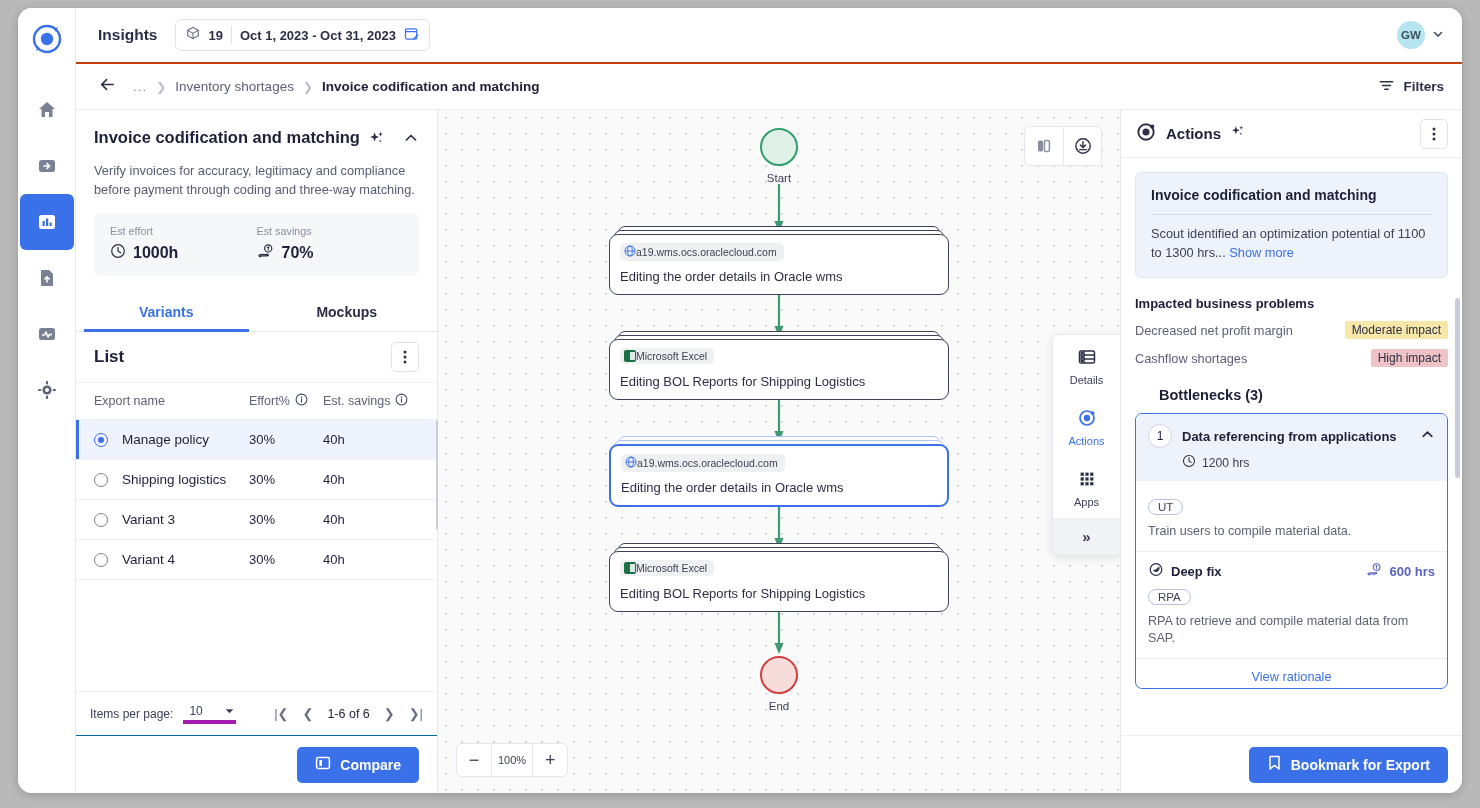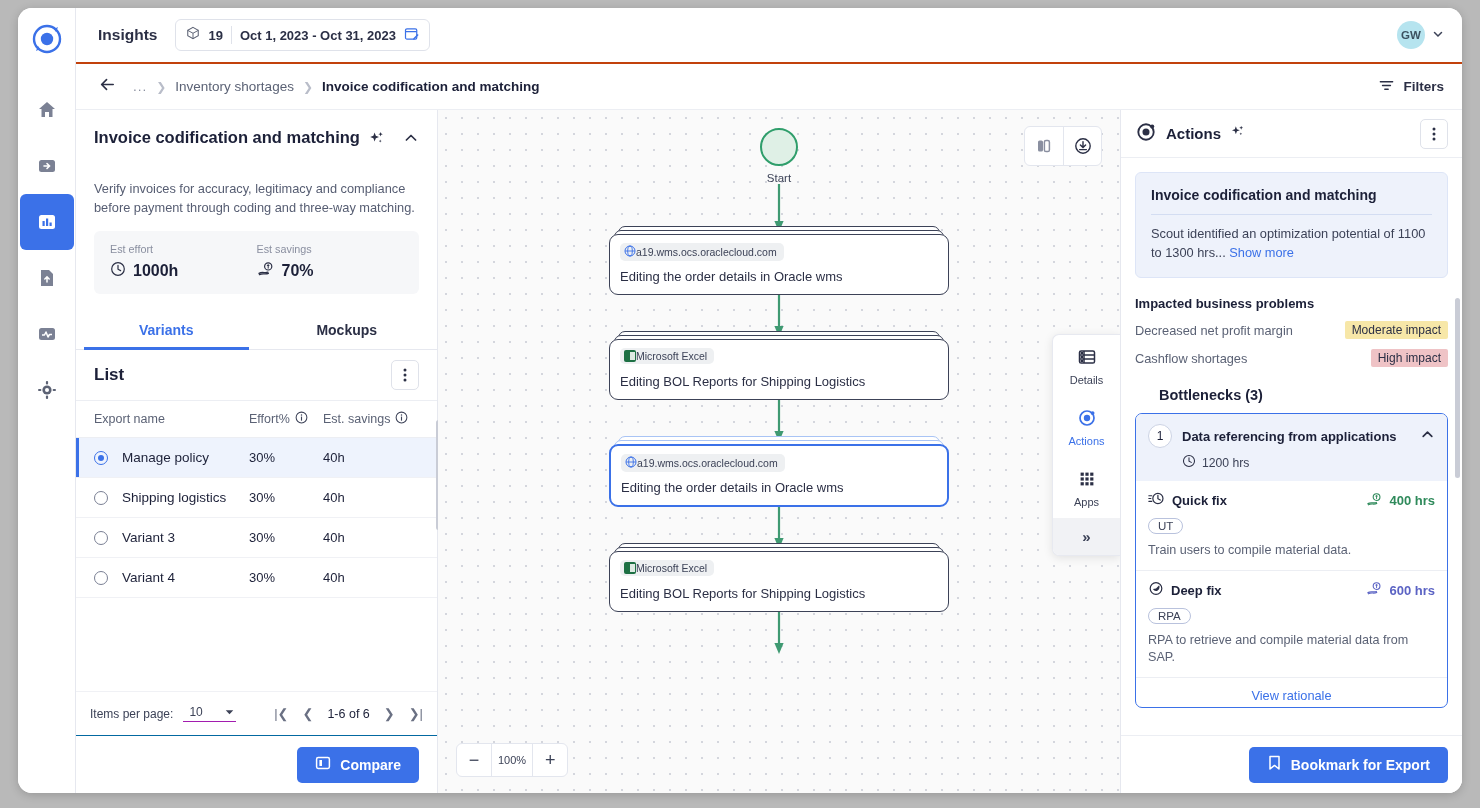--- a/index.html
+++ b/index.html
@@ -74,21 +74,21 @@
 
   
   .lpanel {
     width: 362px; flex: 0 0 362px; background:#fff; border-right:1px solid #e6e8ef;
     display:flex; flex-direction:column; min-height:0; position:relative;
   }
   .lp-head { padding: 18px 18px 0 18px; }
   .lp-title-row { display:flex; align-items:flex-start; gap:8px; }
   .lp-title { font-size: 16.5px; font-weight:700; color:#1c2038; line-height:1.2; }
   .lp-collapse { margin-left:auto; cursor:pointer; padding-top:2px; }
-  .lp-desc { margin-top: 28px; font-size: 12.8px; color:#565d72; line-height:1.45; }
+  .lp-desc { margin-top: 10px; font-size: 12.8px; color:#565d72; line-height:1.45; }
   .stats {
     margin-top: 14px; background:#f6f7f9; border-radius:6px;
     display:flex; padding: 12px 16px 13px 16px;
   }
   .stat { flex: 1; }
   .stat-label { font-size: 10.8px; color:#8a8fa0; }
   .stat-val { margin-top:6px; display:flex; align-items:center; gap:7px; font-size:16px; font-weight:700; color:#1c2038; }
 
   .tabs { display:flex; margin-top: 18px; border-bottom: 1px solid #e6e8ef; }
   .tab {
@@ -133,21 +133,21 @@
   .vsav { width:96px; color:#1c2038; }
 
   .lp-spacer { flex:1; }
   .paginator {
     display:flex; align-items:center; padding: 0 14px; height: 44px;
     font-size:12px; color:#3c4257; border-top:1px solid #f0f1f5;
   }
   .ipp-label { color:#3c4257; }
   .ipp-select {
     margin-left:10px; display:flex; align-items:center; gap:22px;
-    border-bottom:1px solid #a21caf; padding: 0 2px 2px 6px; cursor:pointer;
+    border-bottom:4px solid #a21caf; padding: 0 2px 2px 6px; cursor:pointer;
   }
   .pg-nav { margin-left:auto; display:flex; align-items:center; gap:14px; color:#6a7083; }
   .pg-arrow { cursor:pointer; font-size:13px; }
   .pg-count { color:#1c2038; font-size:12.5px; }
   .compare-bar {
     height: 58px; border-top:1px solid #0369a1; display:flex; align-items:center;
     justify-content:flex-end; padding-right: 18px; background:#fff;
   }
   .btn-primary {
     background:#3b71e8; color:#fff; border:none; border-radius:5px;
@@ -662,20 +662,24 @@
             </div>
           </div>
 
           <div class="edge">
             <svg width="14" height="44" viewBox="0 0 14 44">
                 <path d="M7 0 V32" stroke="#3f9a72" stroke-width="2.2"></path>
                 <path d="M7 42 L2.4 31 H11.6 Z" fill="#3f9a72"></path>
               </svg>
           </div>
 
+          <div class="term">
+            <div class="term-circle end"></div>
+            <div class="term-label">End</div>
+          </div>
         </div>
 
         <div class="zoomctl">
           <div class="z">−</div>
           <div class="zv">100%</div>
           <div class="z">+</div>
         </div>
 
         <div class="dock">
           <div class="dock-item">
@@ -787,41 +791,20 @@
                   <svg width="14" height="14" viewBox="0 0 16 16">
                       <circle cx="8" cy="8" r="6.3" fill="none" stroke="#2b2f45" stroke-width="1.2"></circle>
                       <path d="M8 4.4 V8.2 L10.6 9.6" fill="none" stroke="#2b2f45" stroke-width="1.2" stroke-linecap="round"></path>
                     </svg>
                 </span>
                 <span>1200 hrs</span>
               </div>
             </div>
 
             <div class="fix">
-              <div class="fix-row">
-                <span>
-                  <svg width="17" height="15" viewBox="0 0 18 16">
-                      <circle cx="10.5" cy="8" r="5.4" fill="none" stroke="#2b2f45" stroke-width="1.3"></circle>
-                      <path d="M10.5 4.6 V8.2 L13 9.6" fill="none" stroke="#2b2f45" stroke-width="1.3" stroke-linecap="round"></path>
-                      <path d="M0.8 5 H4 M0.8 8 H3 M0.8 11 H4" stroke="#2b2f45" stroke-width="1.2" stroke-linecap="round"></path>
-                    </svg>
-                </span>
-                <span class="fix-name">Quick fix</span>
-                <span class="fix-hrs green">
-                  <span>
-                    <svg width="17" height="15" viewBox="0 0 18 16">
-                        <circle cx="11.2" cy="5.4" r="3.6" fill="none" stroke="#2f8a5b" stroke-width="1.2"></circle>
-                        <path d="M11.2 3.3 V7.6 M9.9 4.4 H12.4" stroke="#2f8a5b" stroke-width="1"></path>
-                        <path d="M2 12.4 C5 10.4 8 12.4 11 11.2" fill="none" stroke="#2f8a5b" stroke-width="1.3" stroke-linecap="round"></path>
-                        <path d="M2.4 13.6 C5.4 11.9 8.4 13.6 11.4 12.3" fill="none" stroke="#2f8a5b" stroke-width="1.3" stroke-linecap="round"></path>
-                      </svg>
-                  </span>
-                  <span>400 hrs</span>
-                </span>
-              </div>
               <span class="tag">UT</span>
               <div class="fix-desc">Train users to compile material data.</div>
             </div>
 
             <div class="fix">
               <div class="fix-row">
                 <span>
                   <svg width="16" height="15" viewBox="0 0 16 16">
                       <circle cx="8" cy="8" r="6.2" fill="none" stroke="#2b2f45" stroke-width="1.3"></circle>
                       <path d="M8 8 L11.4 4.6 C12.4 6.6 11.6 9.4 9.4 10.4 C7.6 11.2 5.6 10.4 4.8 8.6" fill="#2b2f45"></path>

